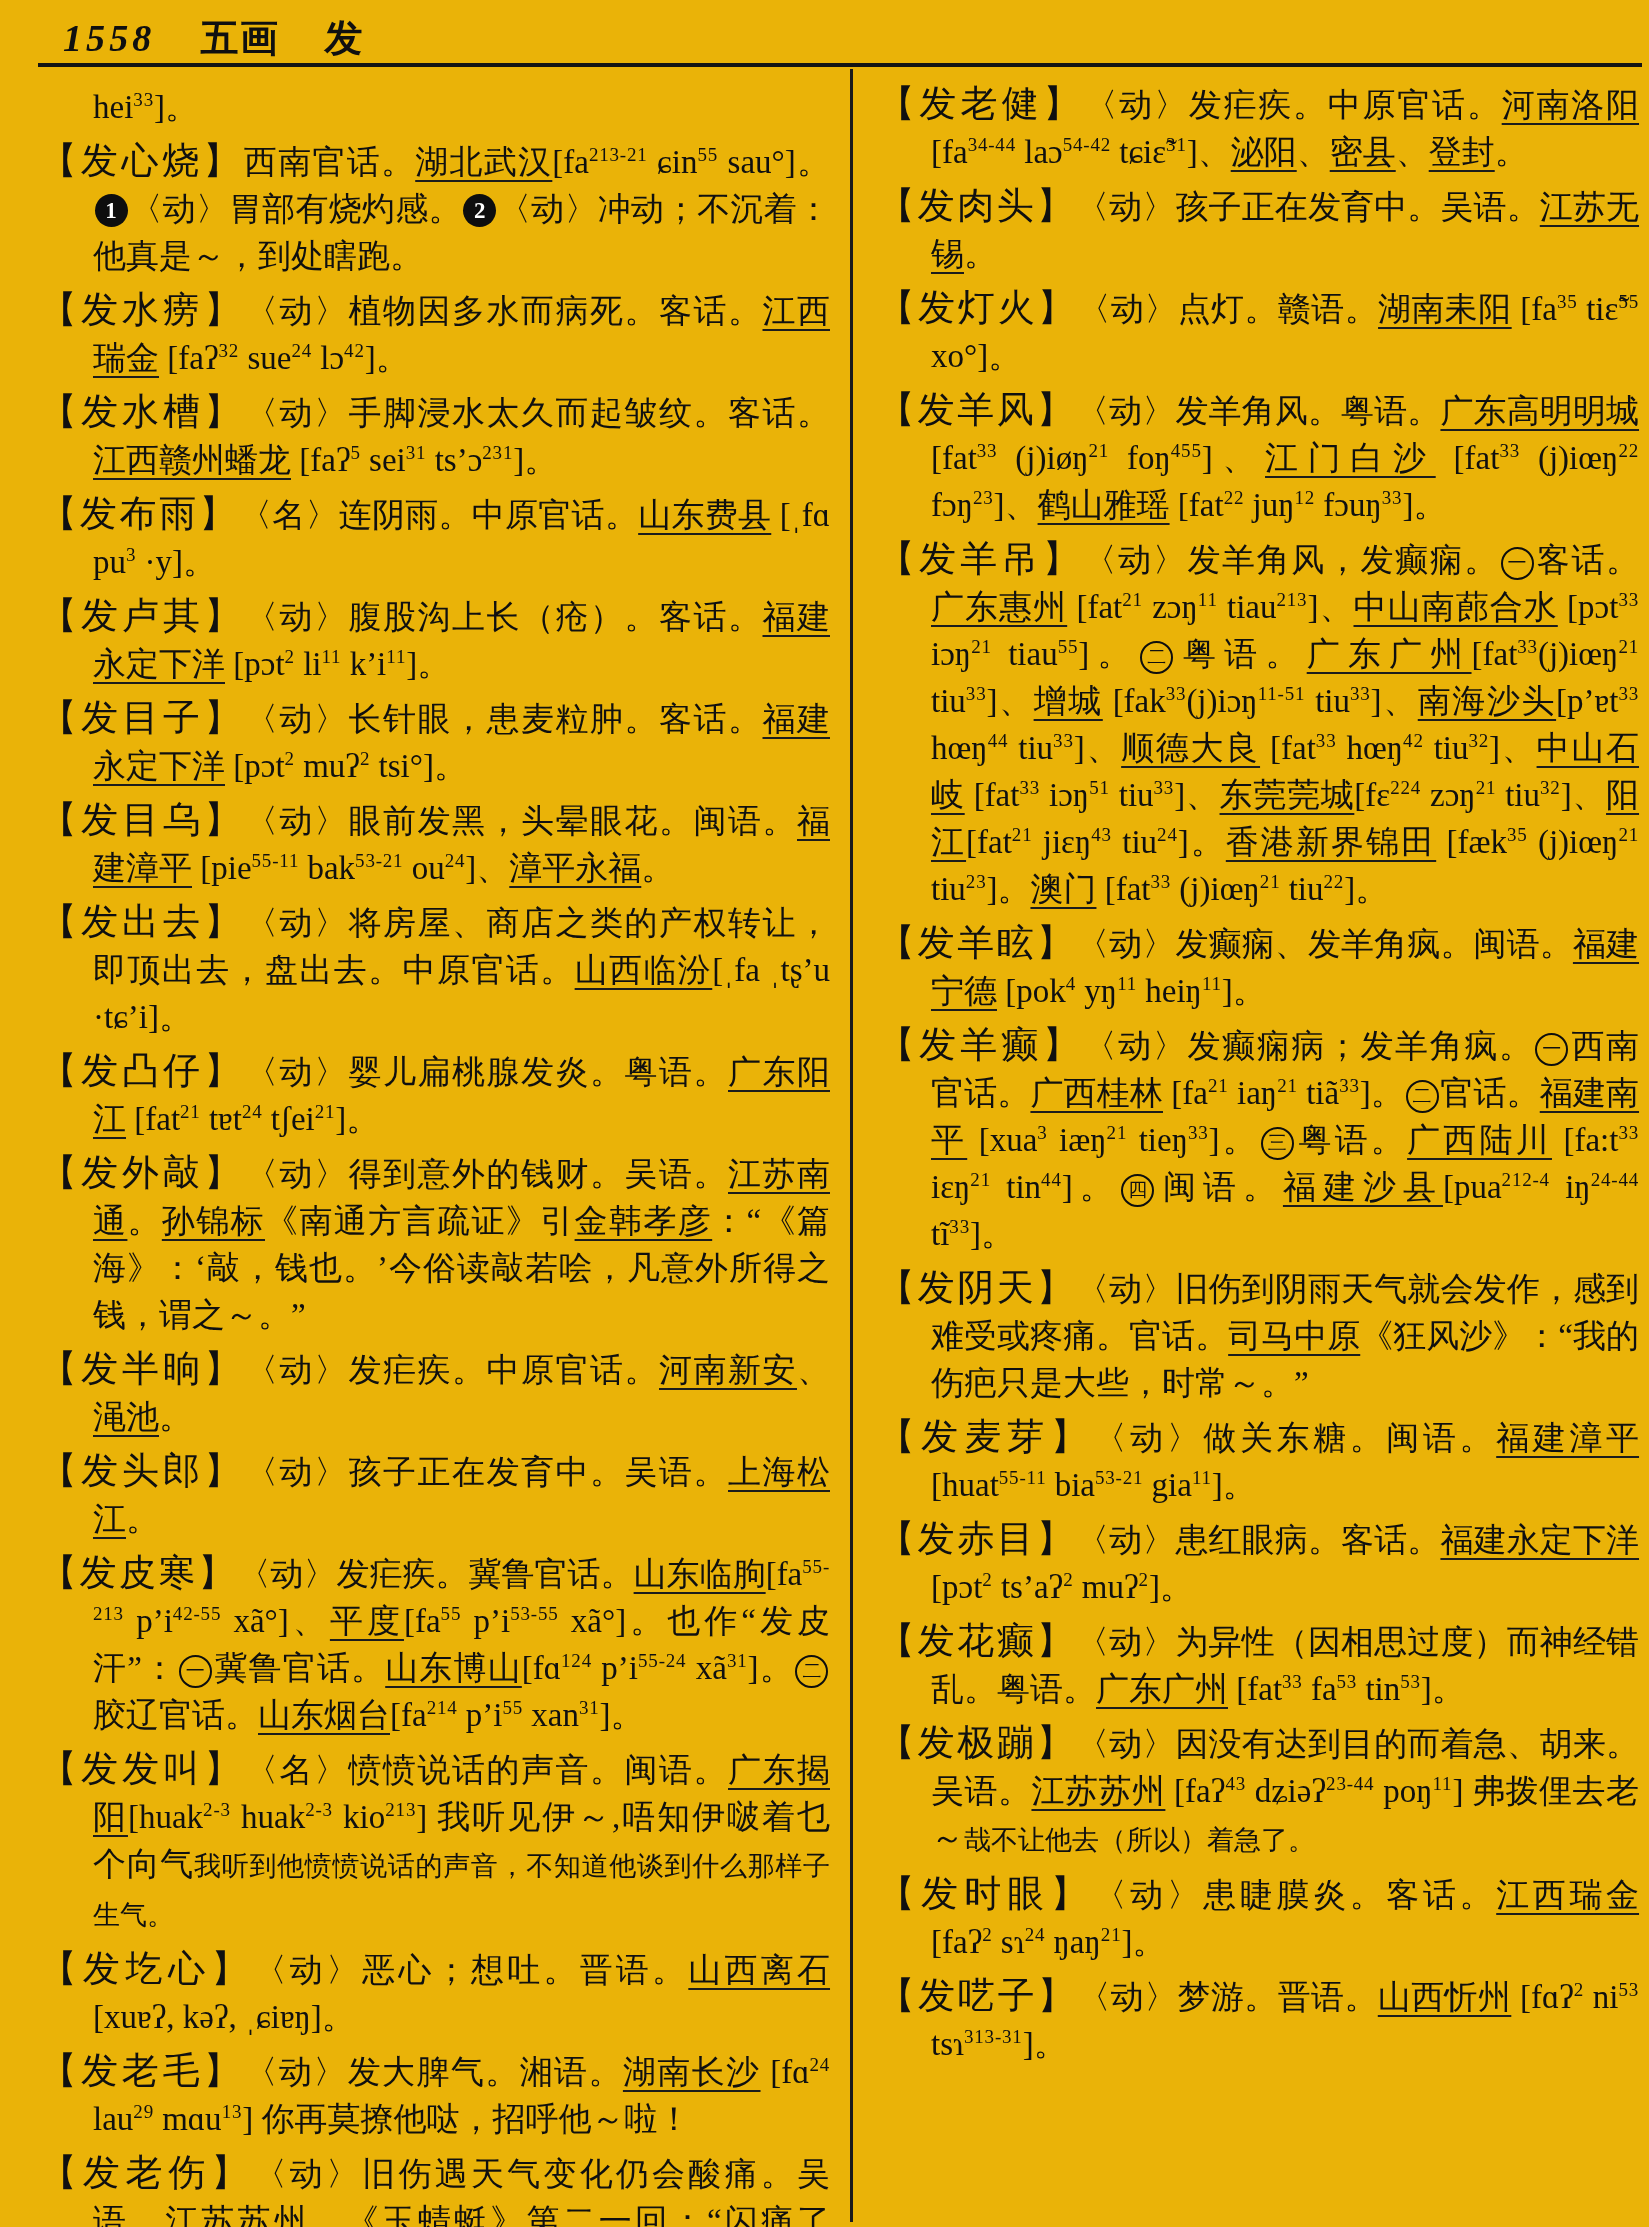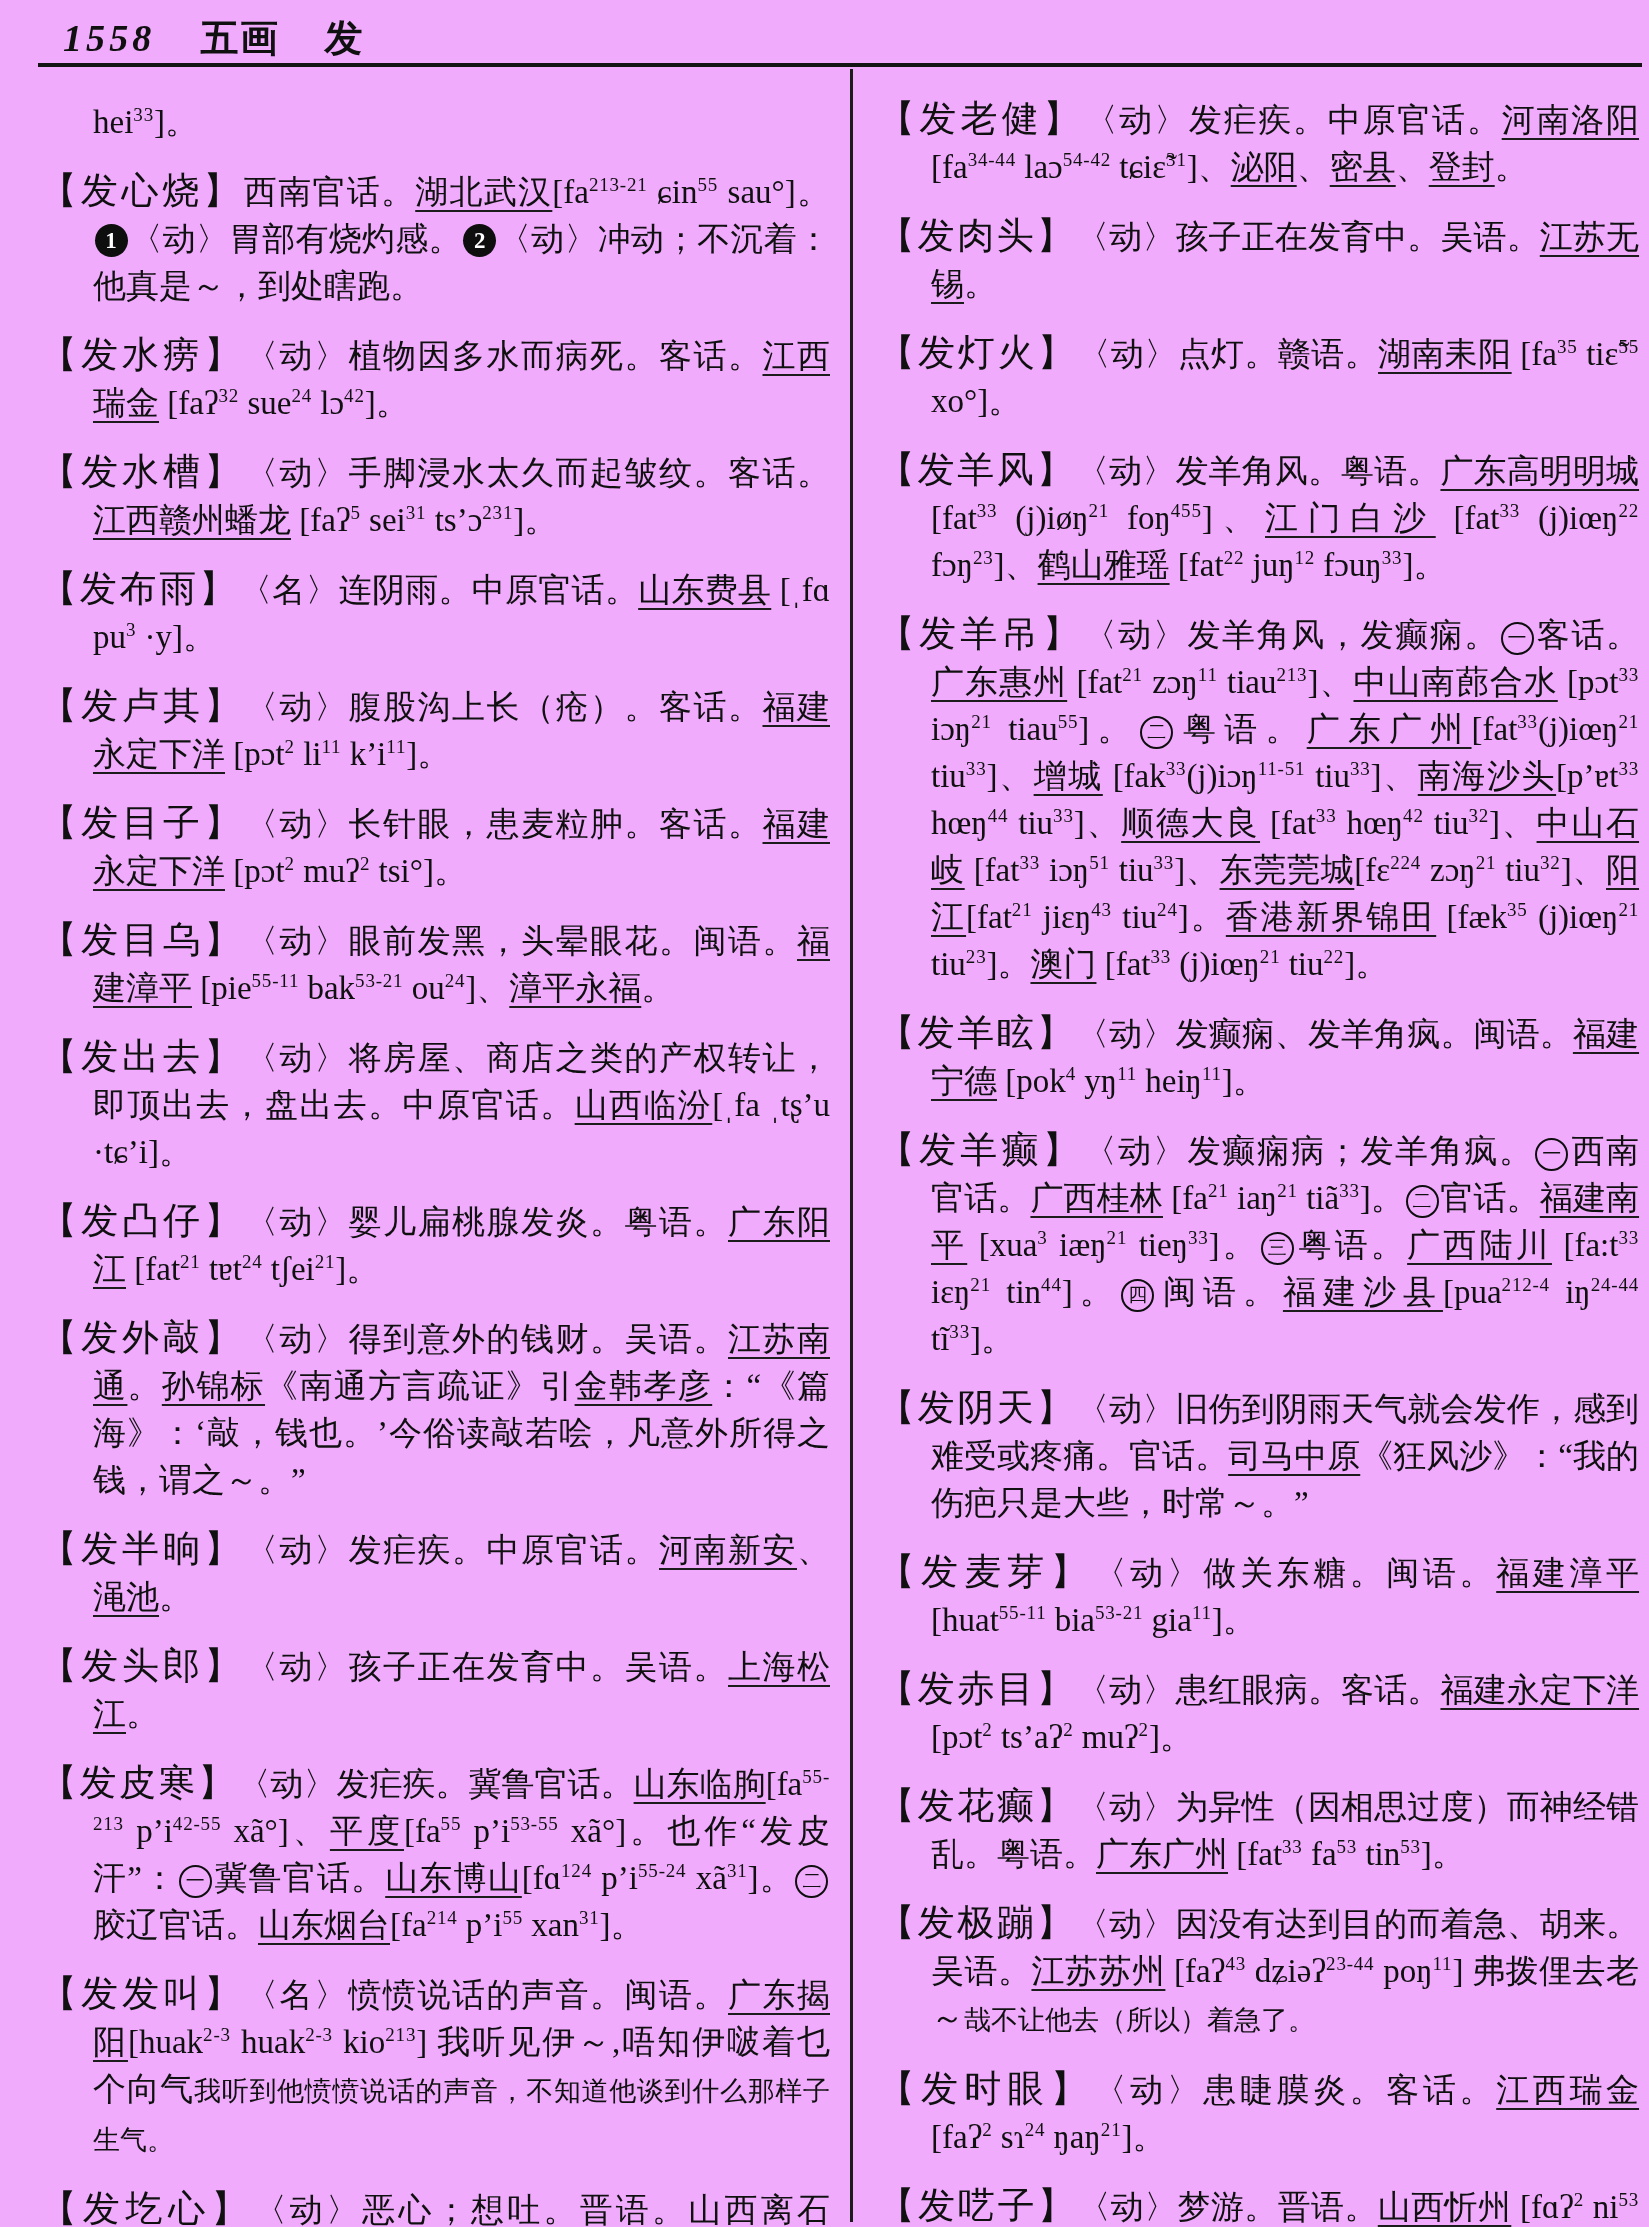--- a/index.html
+++ b/index.html
@@ -1,38 +1,38 @@
 <!DOCTYPE html>
 <html style="font-size:13.2px"><head>
 <meta charset="utf-8">
 <style>
   html,body{margin:0;padding:0;background:#e8e8e4;}
   .page{
-    position:relative; width:1650px; height:2227px; background:#f0abfc;
+    position:relative; width:1650px; height:2227px; background:#eab308;
     font-family:"Liberation Serif","DejaVu Serif",serif;
     color:#101010; overflow:hidden;
   }
   .hdr{
     position:absolute; top:13.2px; left:63px;
     display:flex; align-items:baseline; gap:45px;
     font-size:38px; font-weight:bold; letter-spacing:1.6px;
   }
   .pgnum{ font-style:italic; letter-spacing:4.1px; }
   .rule{
     position:absolute; top:63px; left:38px; width:1604px; height:4.1px;
     background:#141414;
   }
   .vline{
     position:absolute; left:850px; top:69px; width:2.5px; height:2153px;
     background:#1b1b1b;
   }
   .col{ position:absolute; font-size:33px; line-height:47px; }
   .col-left { left:40px;  top:78px; width:790px; }
   .col-right{ left:878px; top:74px; width:761px; }
-  .entry{ padding-left:53px; text-indent:-53px; margin:21px 0; text-align:justify; }
+  .entry{ padding-left:53px; text-indent:-53px; margin:6px 0; text-align:justify; }
   .entry.cont{ text-indent:0; }
   .hw{ font-weight:normal; font-size:37px; letter-spacing:2.5px; }
   sup.sp{ font-size:19px; line-height:0; vertical-align:12.4px; letter-spacing:0.8px; }
   .pn{
     text-decoration:underline;
     text-decoration-thickness:2.1px;
     text-underline-offset:6.6px;
     text-decoration-color:#1c1c1c;
   }
   .tr{ font-size:27px; }

